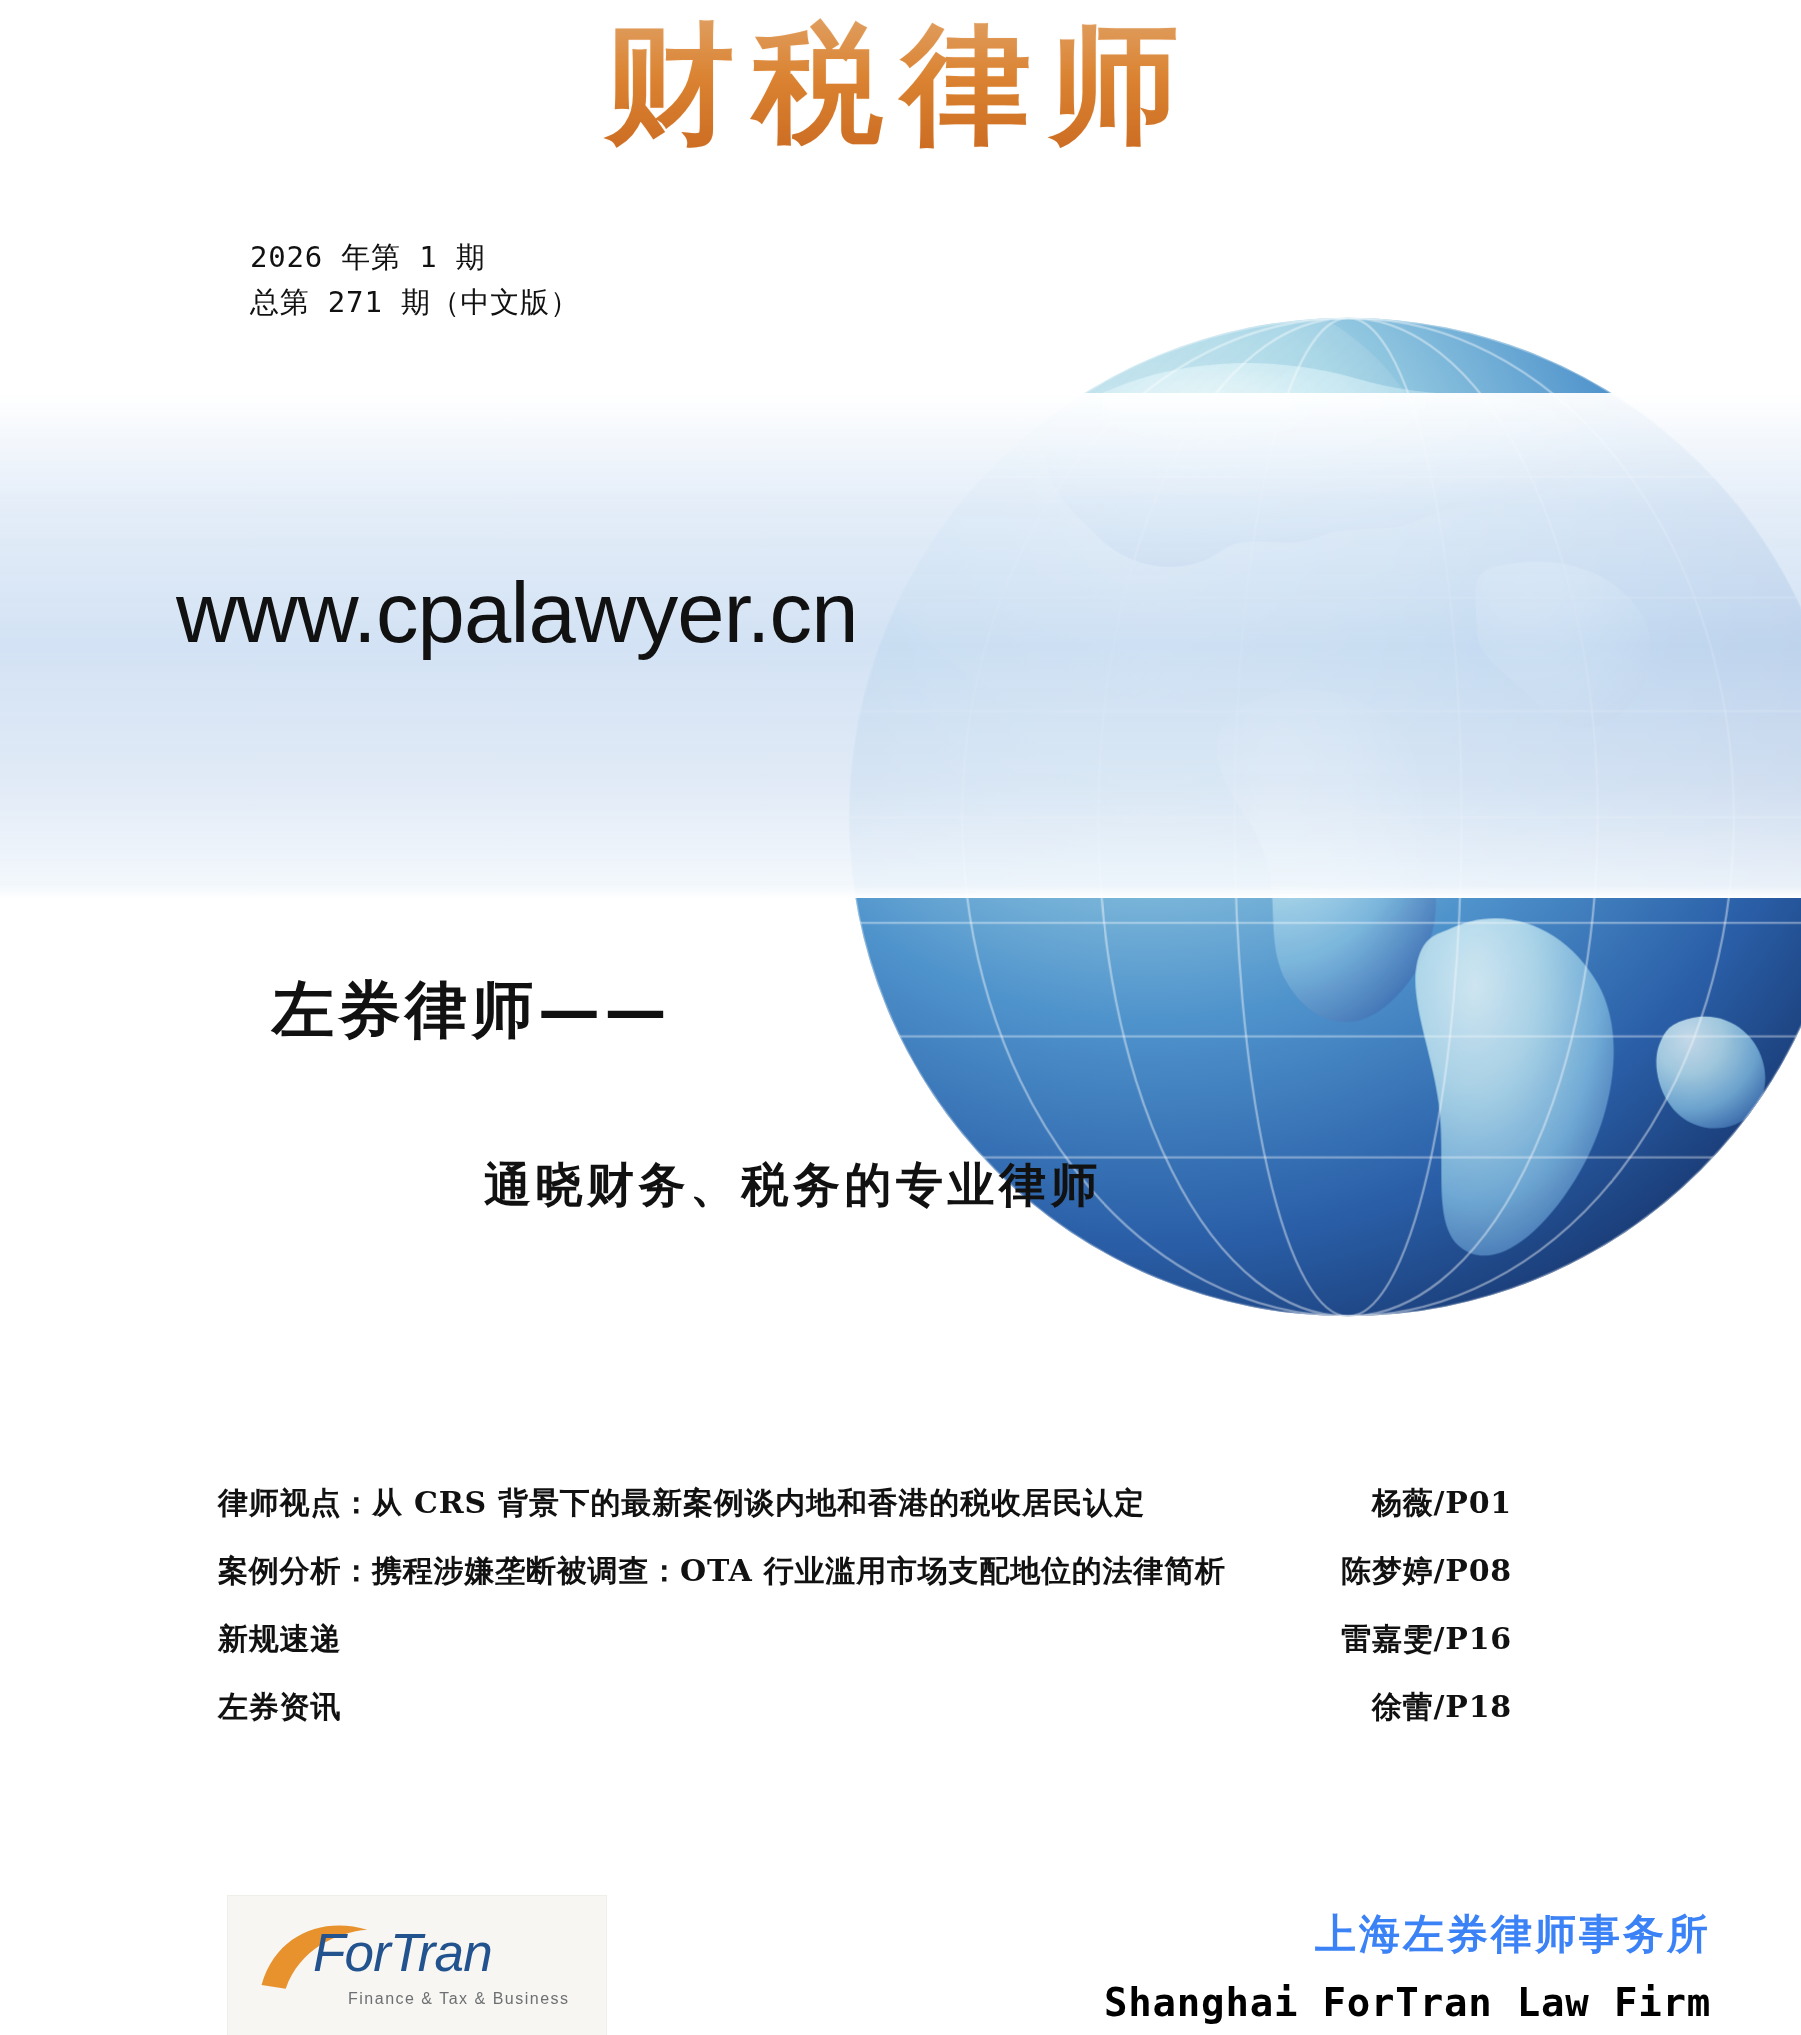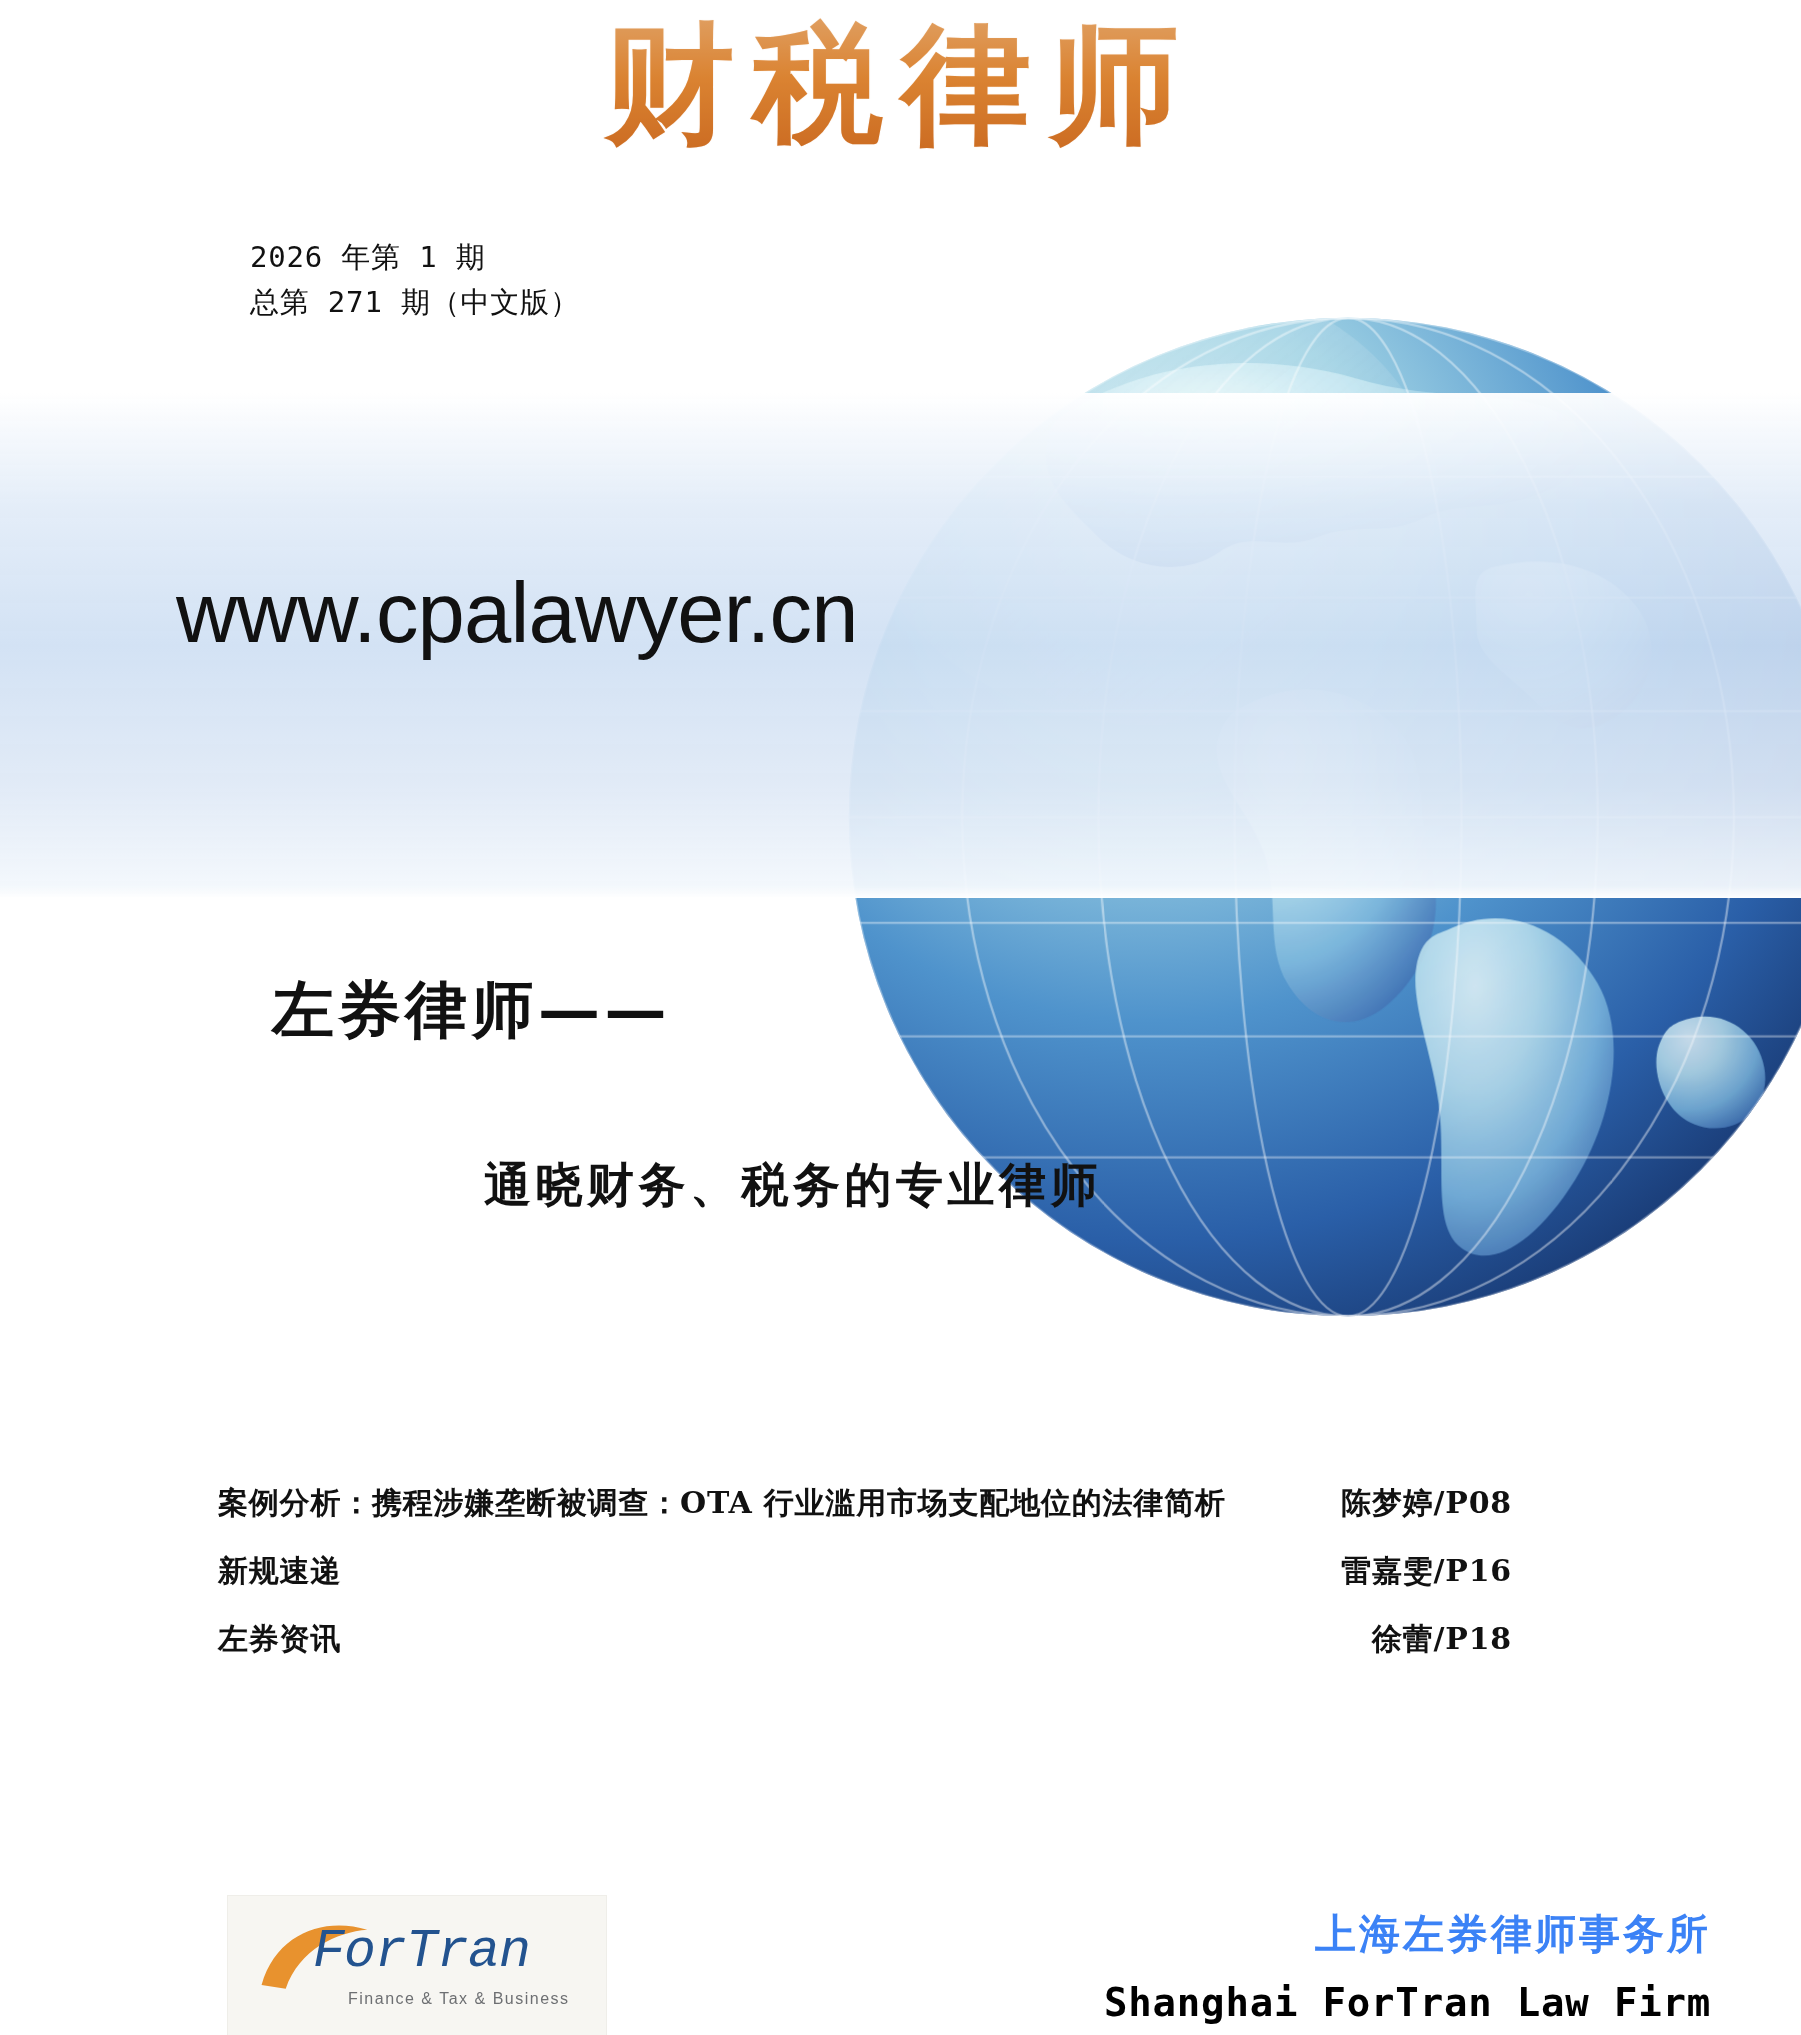--- a/index.html
+++ b/index.html
@@ -176,21 +176,21 @@
     position: absolute;
     left: 26px;
     top: 16.6px;
     width: 151px;
     height: 91px;
   }
   .logo-text {
     position: absolute;
     left: 85px;
     top: 26px;
-    font-family: Liberation Mono, monospace;
+    font-family: Liberation Sans, sans-serif;
     font-style: italic;
     font-size: 53px;
     color: #23538f;
     letter-spacing: -0.8px;
   }
   .logo-sub {
     position: absolute;
     left: 120px;
     top: 94px;
     font-family: "Liberation Sans", sans-serif;
@@ -302,20 +302,24 @@
   </div>
 
   <div class="band"></div>
   <div class="band-url">www.cpalawyer.cn</div>
 
   <div class="slogan-1">左券律师——</div>
   <div class="slogan-2">通晓财务、税务的专业律师</div>
 
   <div class="contents">
     <div class="toc-row">
+      <span class="toc-title">律师视点：从 CRS 背景下的最新案例谈内地和香港的税收居民认定</span>
+      <span class="toc-page">杨薇/P01</span>
+    </div>
+    <div class="toc-row">
       <span class="toc-title">案例分析：携程涉嫌垄断被调查：OTA 行业滥用市场支配地位的法律简析</span>
       <span class="toc-page">陈梦婷/P08</span>
     </div>
     <div class="toc-row">
       <span class="toc-title">新规速递</span>
       <span class="toc-page">雷嘉雯/P16</span>
     </div>
     <div class="toc-row">
       <span class="toc-title">左券资讯</span>
       <span class="toc-page">徐蕾/P18</span>

